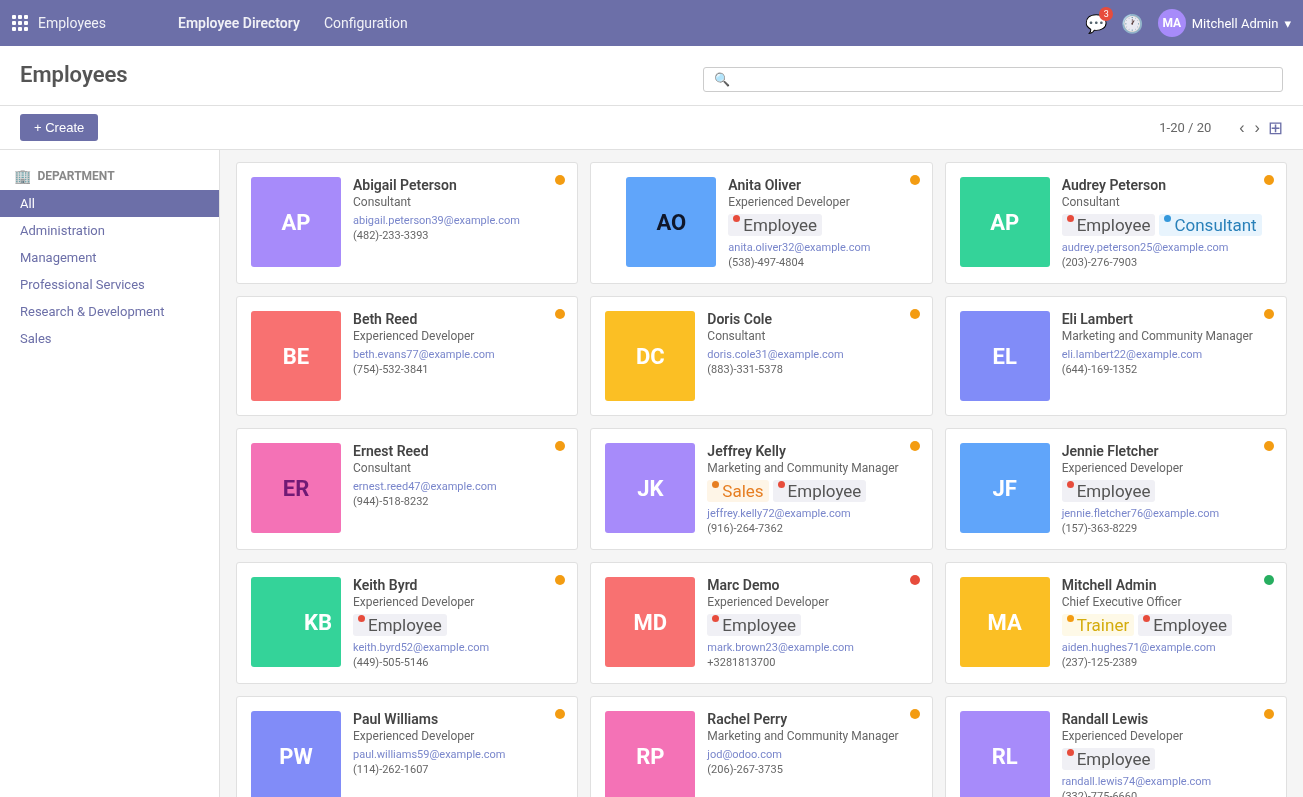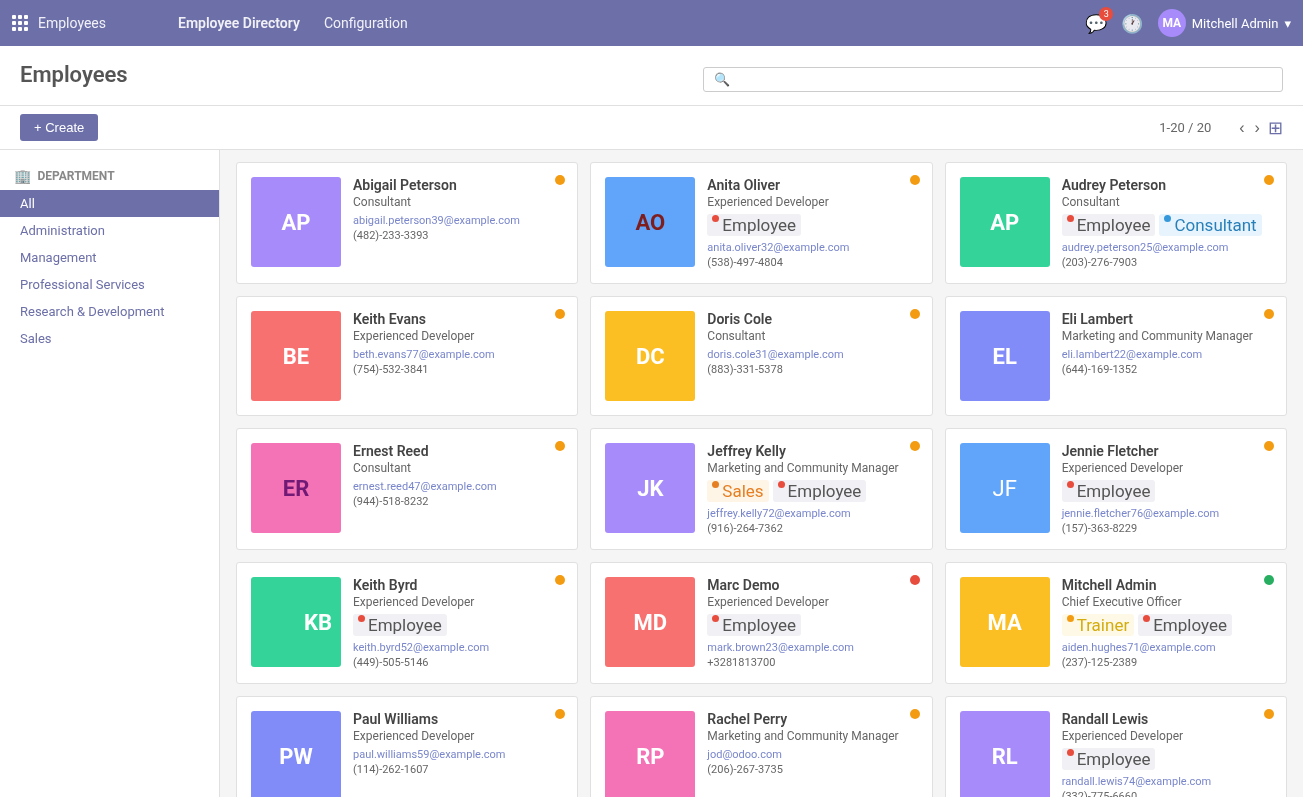--- a/index.html
+++ b/index.html
@@ -152,21 +152,21 @@
     <div class="employee-info">
       <div class="employee-name">Abigail Peterson</div>
       <div class="employee-title">Consultant</div>
 
       <div class="employee-email">abigail.peterson39@example.com</div>
       <div class="employee-phone">(482)-233-3393</div>
     </div>
     <span class="status-dot status-away"></span>
   </div>
       <div class="employee-card">
-    <div class="employee-photo" style="background:#60a5fa; color:#7f1d1d; font-size:22px; font-weight:bold; display:flex; align-items:center; justify-content:center;">
+    <div class="employee-photo" style="background:#60a5fa; color:#0f172a; font-size:22px; font-weight:bold; display:flex; align-items:center; justify-content:center;margin-left:21px;">
       AO
     </div>
     <div class="employee-info">
       <div class="employee-name">Anita Oliver</div>
       <div class="employee-title">Experienced Developer</div>
       <div class="employee-tags">
             <span class="tag tag-employee"><span class="tag-dot" style="background:#e74c3c"></span>Employee</span>
           </div>
       <div class="employee-email">anita.oliver32@example.com</div>
       <div class="employee-phone">(538)-497-4804</div>
@@ -187,21 +187,21 @@
       <div class="employee-email">audrey.peterson25@example.com</div>
       <div class="employee-phone">(203)-276-7903</div>
     </div>
     <span class="status-dot status-away"></span>
   </div>
       <div class="employee-card">
     <div class="employee-photo" style="background:#f87171; color:white; font-size:22px; font-weight:bold; display:flex; align-items:center; justify-content:center;">
       BE
     </div>
     <div class="employee-info">
-      <div class="employee-name">Keith Evans</div>
+      <div class="employee-name">Beth Reed</div>
       <div class="employee-title">Experienced Developer</div>
 
       <div class="employee-email">beth.evans77@example.com</div>
       <div class="employee-phone">(754)-532-3841</div>
     </div>
     <span class="status-dot status-away"></span>
   </div>
       <div class="employee-card">
     <div class="employee-photo" style="background:#fbbf24; color:white; font-size:22px; font-weight:bold; display:flex; align-items:center; justify-content:center;">
       DC
@@ -251,21 +251,21 @@
       <div class="employee-tags">
             <span class="tag tag-sales"><span class="tag-dot" style="background:#e67e22"></span>Sales</span>
             <span class="tag tag-employee"><span class="tag-dot" style="background:#e74c3c"></span>Employee</span>
           </div>
       <div class="employee-email">jeffrey.kelly72@example.com</div>
       <div class="employee-phone">(916)-264-7362</div>
     </div>
     <span class="status-dot status-away"></span>
   </div>
       <div class="employee-card">
-    <div class="employee-photo" style="background:#60a5fa; color:white; font-size:22px; font-weight:normal; display:flex; align-items:center; justify-content:center;">
+    <div class="employee-photo" style="background:#60a5fa; color:white; font-size:22px; font-weight:bold; display:flex; align-items:center; justify-content:center;">
       JF
     </div>
     <div class="employee-info">
       <div class="employee-name">Jennie Fletcher</div>
       <div class="employee-title">Experienced Developer</div>
       <div class="employee-tags">
             <span class="tag tag-employee"><span class="tag-dot" style="background:#e74c3c"></span>Employee</span>
           </div>
       <div class="employee-email">jennie.fletcher76@example.com</div>
       <div class="employee-phone">(157)-363-8229</div>

